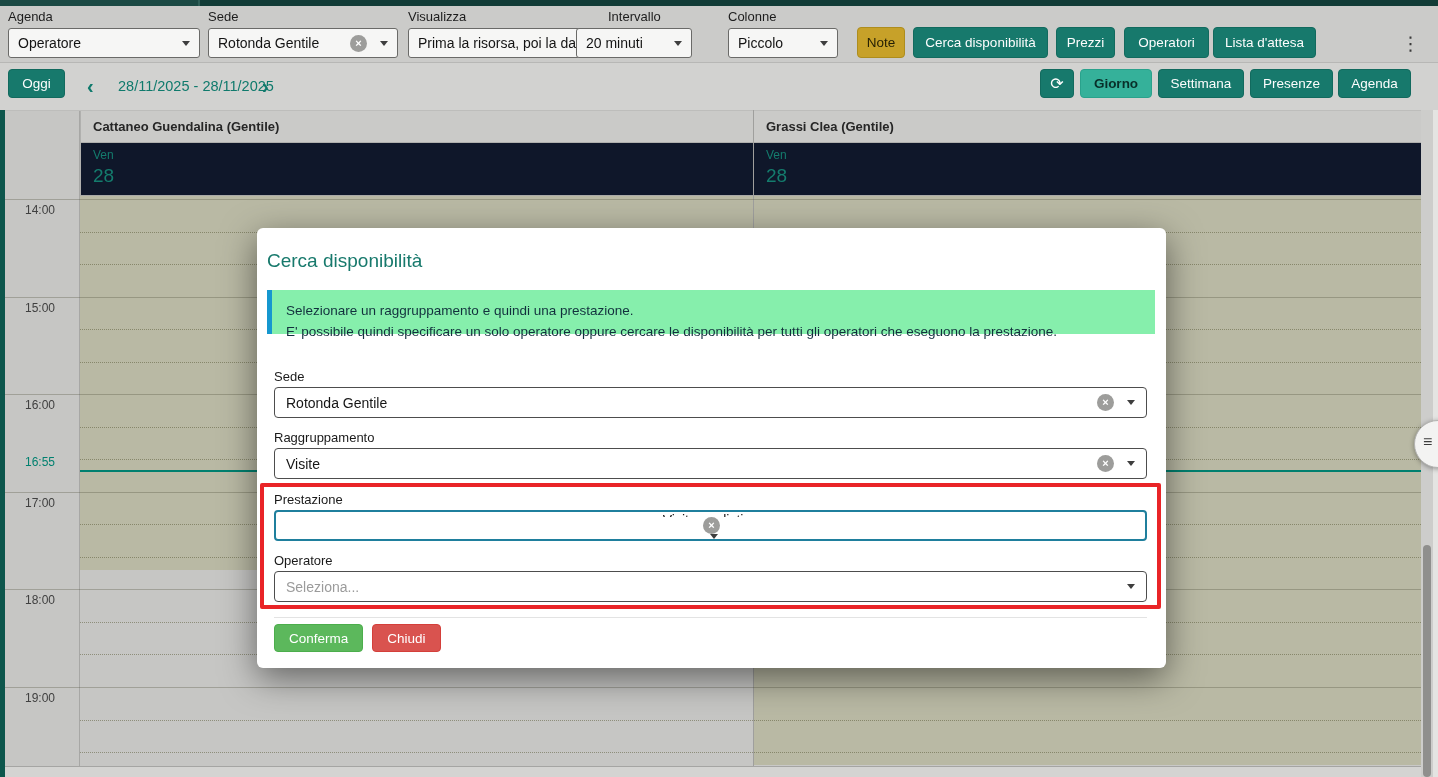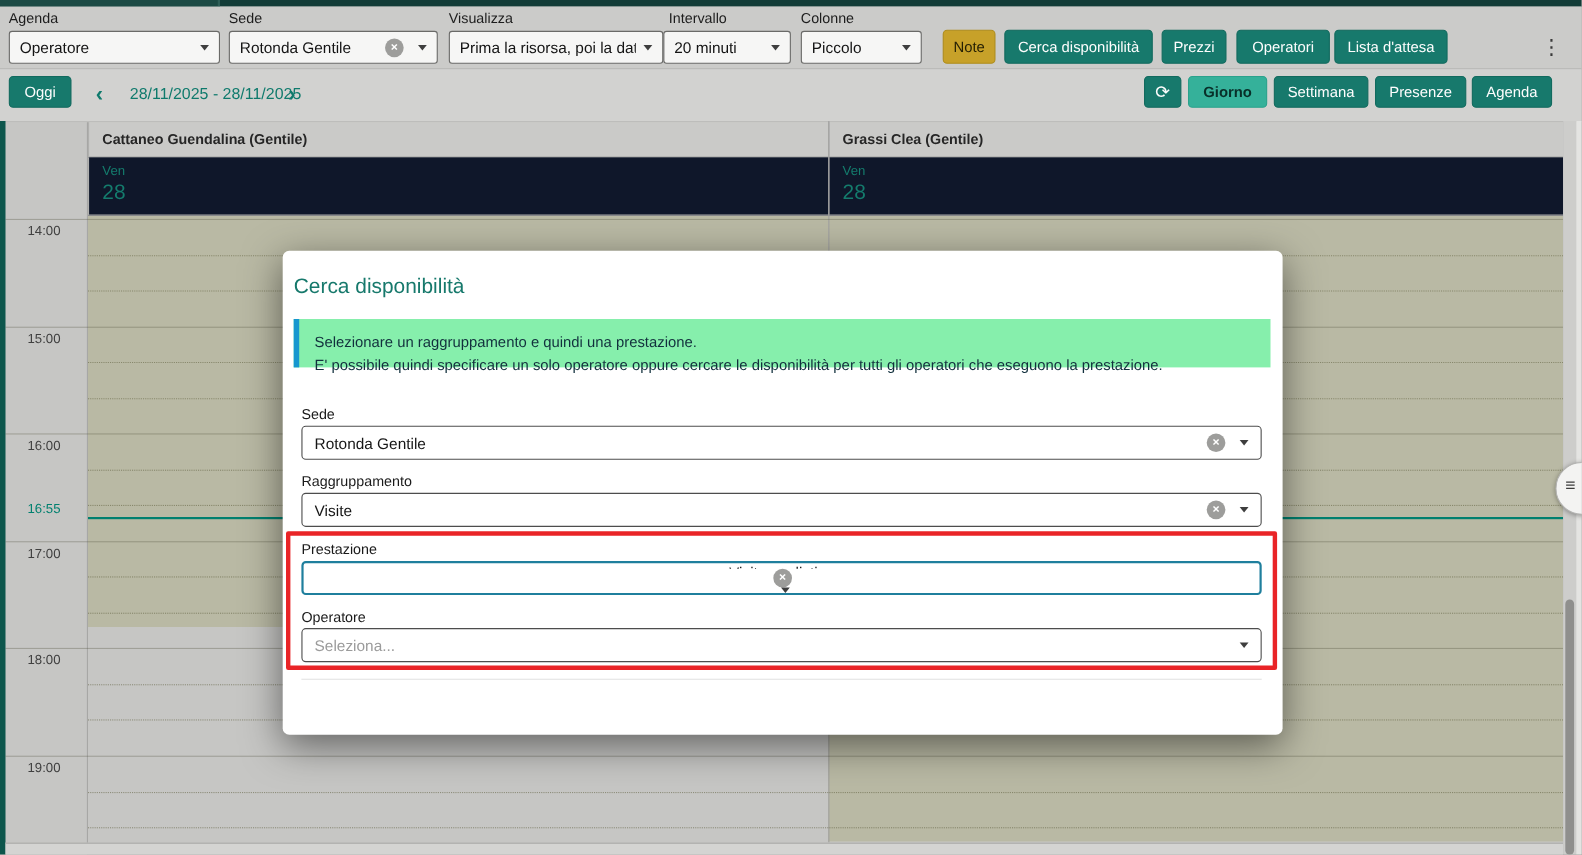--- a/index.html
+++ b/index.html
@@ -103,21 +103,21 @@
         <span class="clear">×</span>
         <span class="caret"></span>
       </div>
       <div class="flabel" style="left: 408px;">Visualizza</div>
       <div class="select" style="left: 408px; width: 195px;">
         <span class="selval">Prima la risorsa, poi la data</span>
         <span class="spacer"></span>
         <span class="caret"></span>
       </div>
       <div class="flabel" style="left: 608px;">Intervallo</div>
-      <div class="select" style="left: 603px; width: 116px;">
+      <div class="select" style="left: 576px; width: 116px;">
         <span class="selval">20 minuti</span>
         <span class="spacer"></span>
         <span class="caret"></span>
       </div>
       <div class="flabel" style="left: 728px;">Colonne</div>
       <div class="select" style="left: 728px; width: 110px;">
         <span class="selval">Piccolo</span>
         <span class="spacer"></span>
         <span class="caret"></span>
       </div>
@@ -225,14 +225,18 @@
         </div>
         <div class="mlabel" style="top: 325px;">Operatore</div>
         <div class="minput" style="top: 343px;">
           <span class="selval ph">Seleziona...</span>
           <span class="spacer"></span>
           <span class="caret"></span>
         </div>
       </div>
     <div class="redbox"></div>
     <div class="mdivider"></div>
+    <div class="mbuttons">
+      <div class="btn btn-green">Conferma</div>
+      <div class="btn btn-red">Chiudi</div>
+    </div>
   </div>
 </div>
 
 </body></html>

